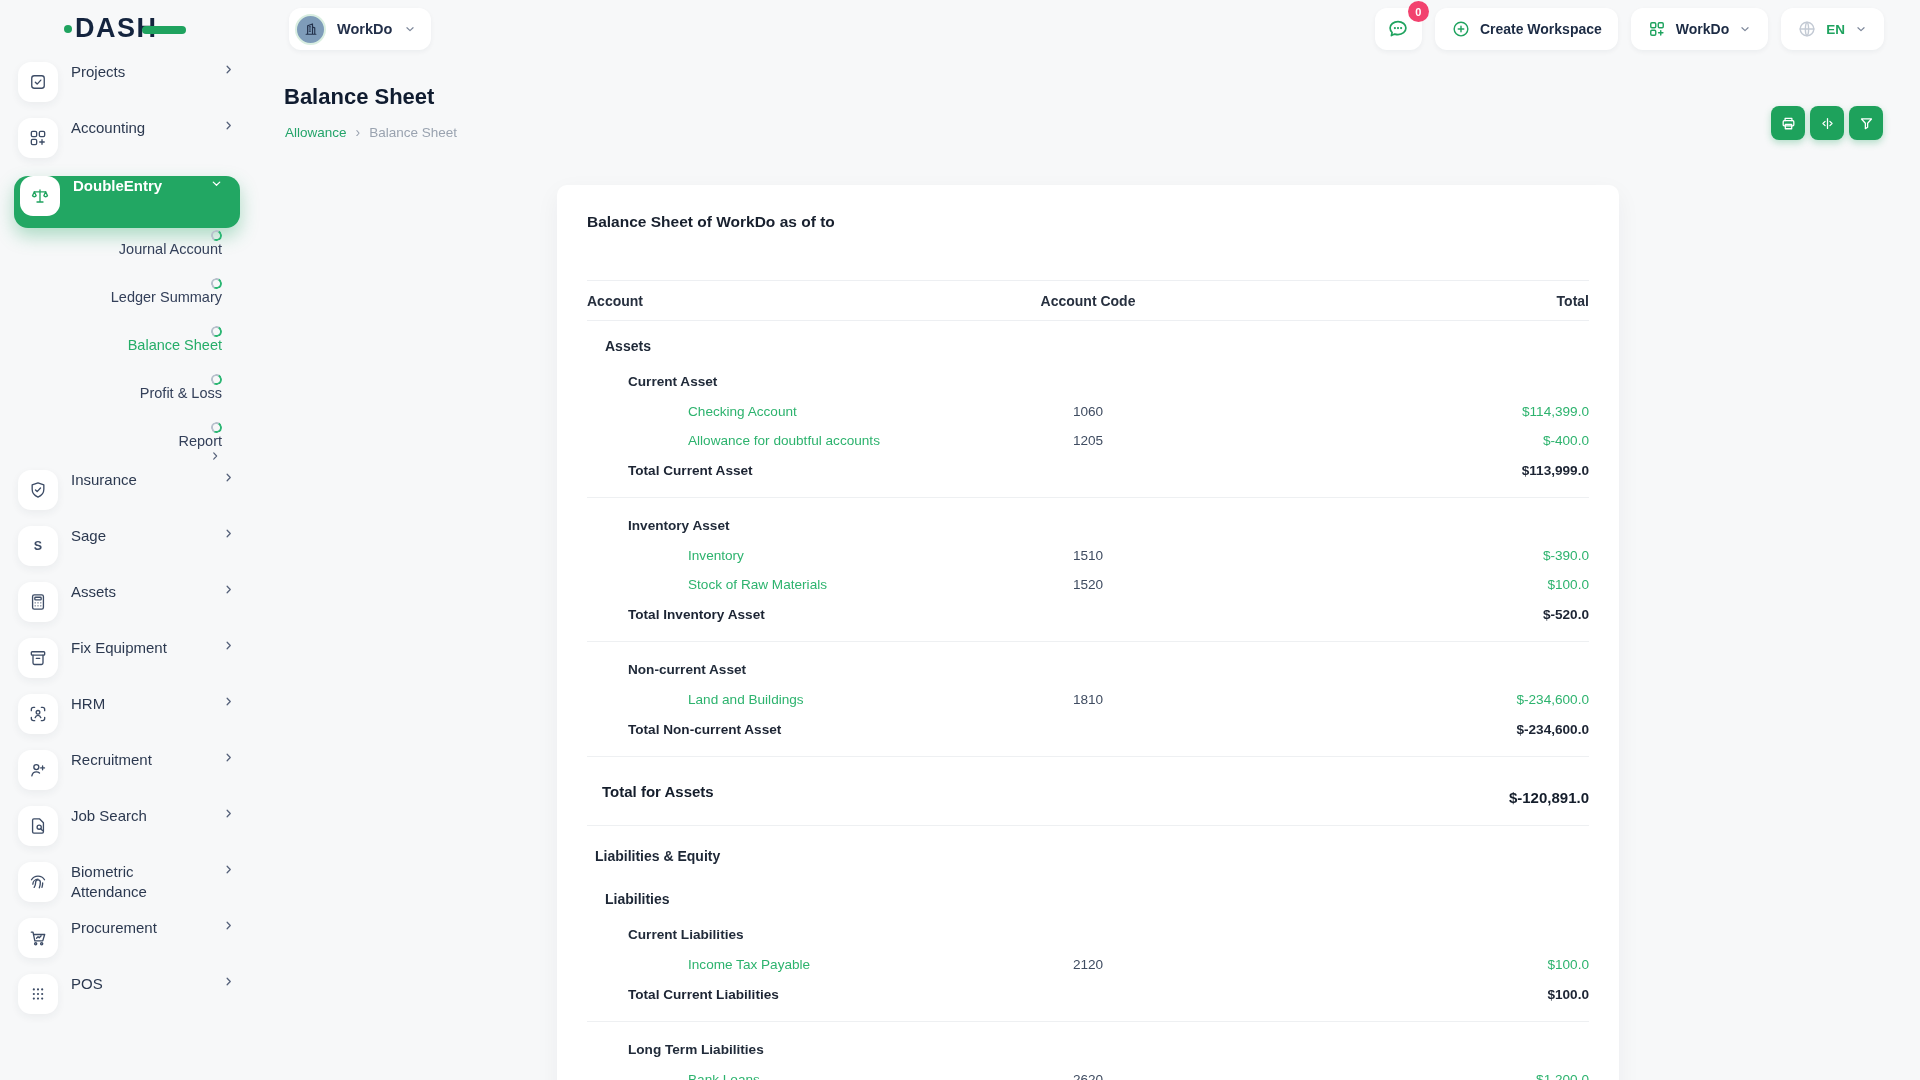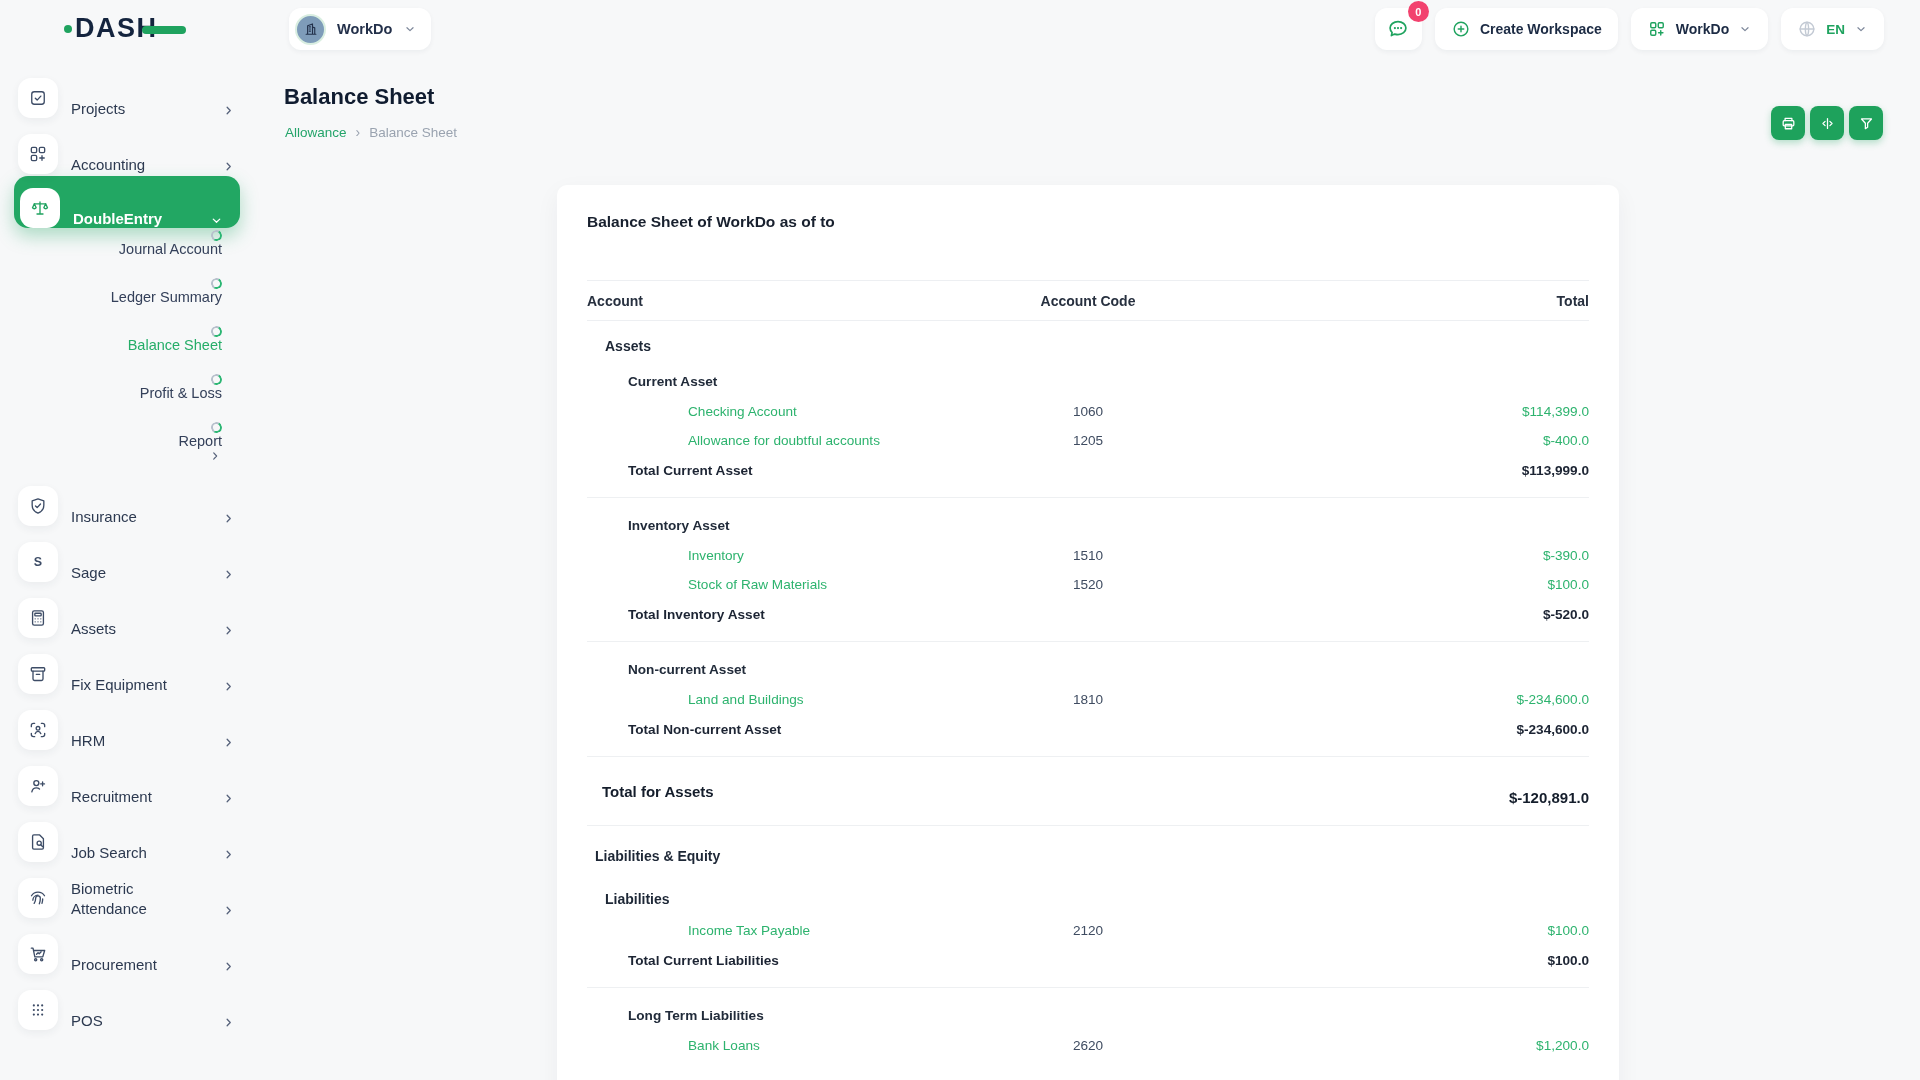--- a/index.html
+++ b/index.html
@@ -47,21 +47,21 @@
     height: 42px; background: #fff; border-radius: 12px; display: flex; align-items: center;
     gap: 9px; padding: 0 16px; font-size: 14px; font-weight: 600; color: #1c2b44;
     box-shadow: 0 2px 5px rgba(25,39,62,.05); cursor: pointer; white-space: nowrap;
   }
   .green-ic { color: #1fa35f; display: flex; }
   .gray-ic { color: #c3cad4; display: flex; }
   .lang-label { color: #1fa35f; font-weight: 700; font-size: 13.5px; }
 
   
   .sidebar { position: absolute; left: 0; top: 58px; width: 256px; bottom: 0; padding-top: 4px; }
-  .mod { min-height: 56px; display: flex; align-items: flex-end; padding: 0 20px 0 18px; cursor: pointer; }
+  .mod { min-height: 56px; display: flex; align-items: flex-start; padding: 0 20px 0 18px; cursor: pointer; }
   .isq {
     width: 40px; height: 40px; min-width: 40px; background: #fff; border-radius: 13px;
     display: flex; align-items: center; justify-content: center;
     box-shadow: 0 3px 8px rgba(30,45,70,.06); color: #3d4c66;
   }
   .mod .lbl { margin-left: 13px; font-size: 15px; font-weight: 500; color: #2c3950; flex: 1; max-width: 114px; line-height: 1.3; }
   .mod .chev { margin-left: auto; color: #55617a; display: flex; }
   .mod.active {
     background: #22a763; border-radius: 14px; margin: 2px 16px 2px 14px;
     min-height: 52px; height: 52px; padding: 0 16px 0 6px;
@@ -543,20 +543,25 @@
         <div class="trow r-section0">
           <div class="cell-acc"><span>Liabilities &amp; Equity</span></div>
           <div class="cell-code"></div>
           <div class="cell-total"></div>
         </div>
         <div class="trow r-section">
           <div class="cell-acc"><span>Liabilities</span></div>
           <div class="cell-code"></div>
           <div class="cell-total"></div>
         </div>
+        <div class="trow r-subsection">
+          <div class="cell-acc"><span>Current Liabilities</span></div>
+          <div class="cell-code"></div>
+          <div class="cell-total"></div>
+        </div>
         <div class="trow r-account">
           <div class="cell-acc"><span class="acc-link">Income Tax Payable</span></div>
           <div class="cell-code">2120</div>
           <div class="cell-total">$100.0</div>
         </div>
         <div class="trow r-subtotal">
           <div class="cell-acc"><span>Total Current Liabilities</span></div>
           <div class="cell-code"></div>
           <div class="cell-total">$100.0</div>
         </div>

